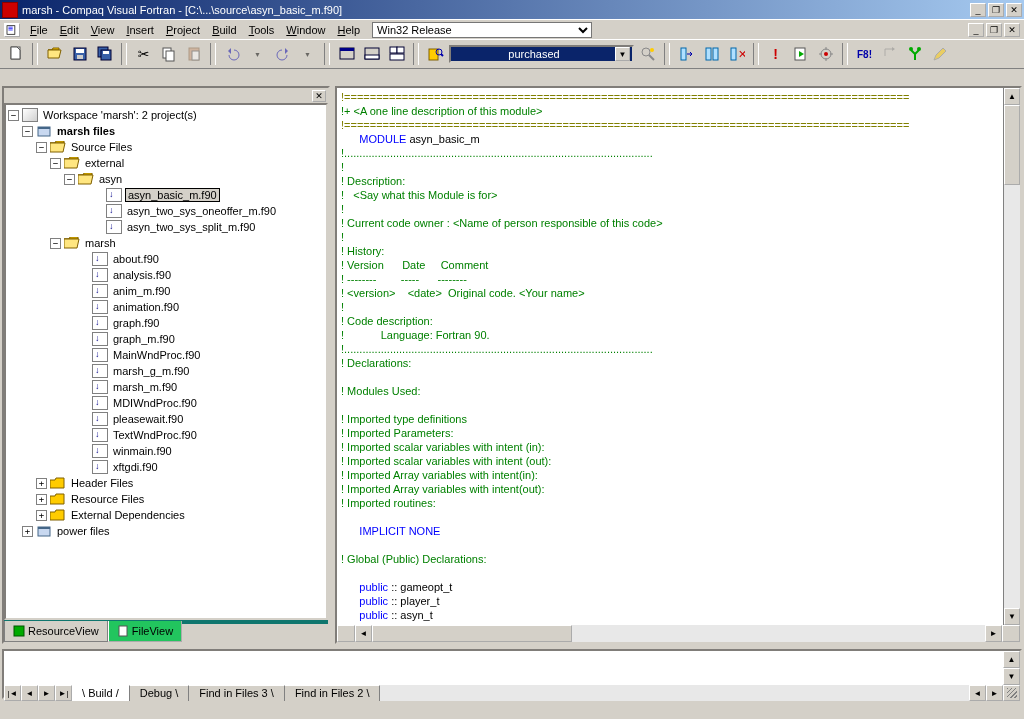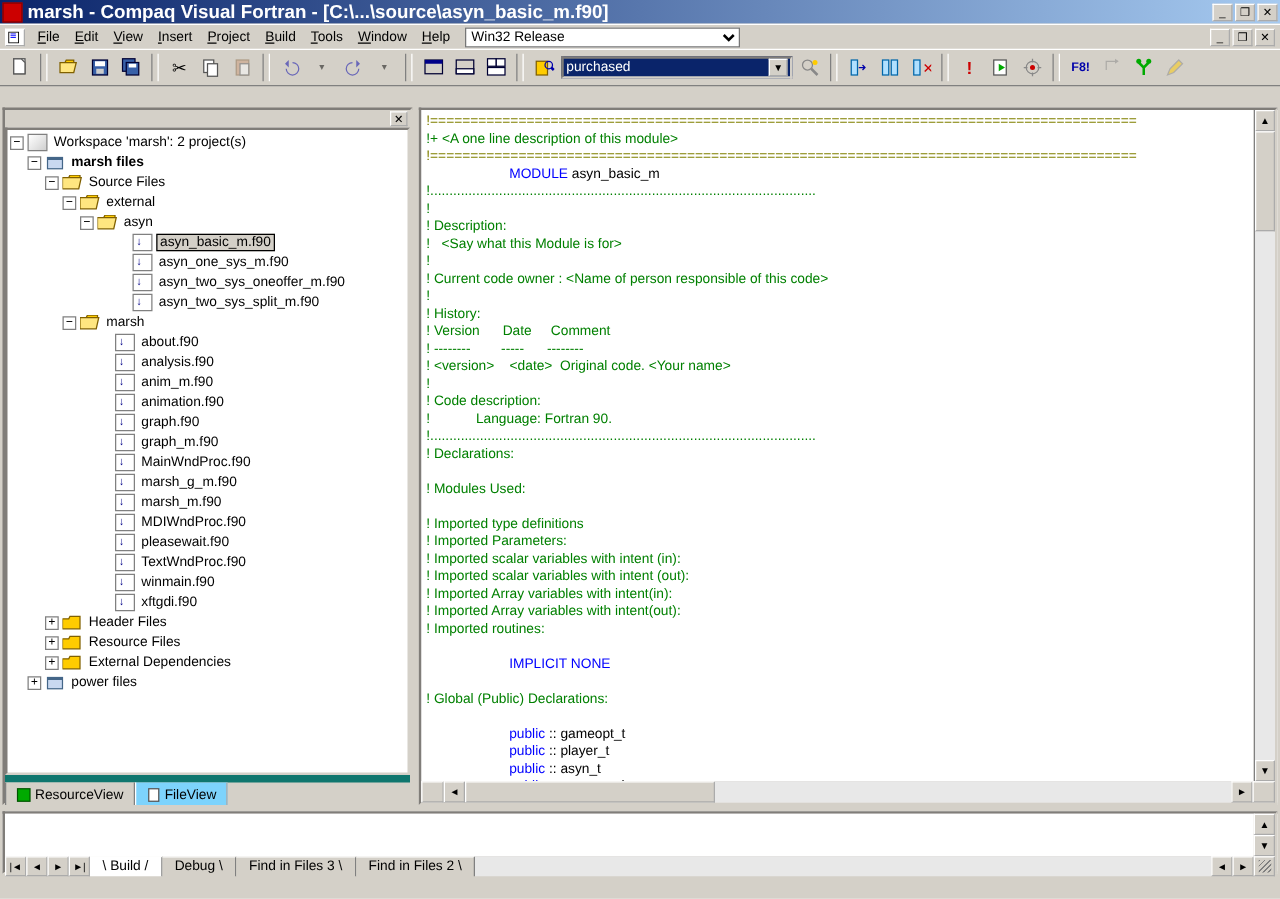--- a/index.html
+++ b/index.html
@@ -1,42 +1,42 @@
 <!DOCTYPE html>
 <html><head>
 <meta charset="utf-8">
 <style>
 * { box-sizing: border-box; margin: 0; padding: 0; font-family: "MS Sans Serif", Tahoma, Arial, sans-serif; font-size: 11px; }
 body { background: #d4d0c8; width: 1024px; height: 719px; overflow: hidden; user-select: none; }
 
 
 .titlebar { height: 19px; background: linear-gradient(to right, #0a246a, #a6caf0); color: #fff; display: flex; align-items: center; padding: 0 2px; }
 .titlebar .app-icon { width: 16px; height: 16px; margin-right: 4px; background: #c00; border: 1px solid #800; }
-.titlebar .title { font-weight: bold; font-size: 15px; flex: 1; white-space: nowrap; }
+.titlebar .title { font-weight: normal; font-size: 11px; flex: 1; white-space: nowrap; }
 .titlebar .winbtns { display: flex; }
 .titlebar .winbtn { width: 16px; height: 14px; background: #d4d0c8; border: 1px outset #fff; margin-left: 2px; display: flex; align-items: center; justify-content: center; color: #000; font-size: 9px; font-family: Arial; }
 
 
 .menubar { height: 20px; background: #d4d0c8; display: flex; align-items: center; padding: 0 4px; border-top: 1px solid #fff; }
 .menubar .mdi-icon { width: 16px; height: 14px; border: 1px outset #fff; background: #fff; margin-right: 4px; display:flex; align-items:center; justify-content:center; }
 .menubar .mdi-icon svg { width:12px; height:10px; }
 .menubar .menuitem { padding: 2px 6px; }
 .menubar .dd { margin-left: 6px; }
 .menubar select { font-size: 11px; width: 220px; background:#fff; }
 .menubar .mdibtns { margin-left:auto; display:flex; }
 .menubar .mdibtn { width: 16px; height: 14px; background: #d4d0c8; border: 1px outset #fff; margin-left: 2px; display:flex; align-items:center; justify-content:center; font-size:9px;}
 
 
 .toolbar-row { height: 30px; background: #d4d0c8; border-top: 1px solid #fff; border-bottom: 1px solid #808080; display: flex; align-items: center; padding: 0 4px; gap: 2px; }
 .toolbar-row .sep { width: 6px; height: 22px; border-left: 1px solid #808080; border-right: 1px solid #fff; margin: 0 3px; }
 .tbtn { width: 23px; height: 22px; border: 1px solid transparent; display: flex; align-items: center; justify-content: center; }
 .tbtn.disabled { opacity: 0.5; }
 .tbtn svg { width: 16px; height: 16px; }
 .toolbar-row .combo { background:#0a246a; color:#fff; width:185px; height:18px; border:2px inset #d4d0c8; display:flex; align-items:center; padding:0 2px; }
-.toolbar-row .combo span { flex:1; }
+.toolbar-row .combo span { flex:1;text-align:center; }
 .toolbar-row .combo .arrow { width:15px; height:14px; background:#d4d0c8; border:1px outset #fff; color:#000; display:flex; align-items:center; justify-content:center; font-size:8px;}
 .ic { font-size:14px; }
 
 
 .client { position: absolute; top: 86px; left: 2px; right: 2px; bottom: 20px; display: flex; flex-direction: column; }
 
 
 .main-row { flex: 1; display: flex; min-height: 0; }
 
 
@@ -51,36 +51,36 @@
 .tree .icon { width: 16px; height: 14px; display: inline-flex; align-items:center; justify-content:center; margin-right: 3px; }
 .tree .label { padding: 0 2px; }
 .tree .label.sel { border: 1px solid #000; background: #d4d0c8; }
 .tree .label.bold { font-weight: bold; }
 .folder-open svg, .folder-closed svg { width:16px; height:13px;}
 .file-ic { width:14px; height:14px; background:#fff; border:1px solid #808080; position:relative; }
 .file-ic::after { content:'↓'; position:absolute; left:2px; top:0; font-size:9px; color:#008;}
 .ws-ic { width:14px; height:12px; background:linear-gradient(135deg,#fff,#d0d0d0); border:1px solid #808080;}
 .proj-ic svg { width:14px; height:14px; }
 
-.tabs { display: flex; border-top: 6px solid #0f766e; background:#d4d0c8; height:22px; align-items:flex-start; padding-top:0;}
-.tabs .tab { padding: 3px 8px; border: 1px outset #fff; border-top:none; background: #7dd3fc; display:flex; align-items:center; gap:3px; height:21px;}
+.tabs { display: flex; border-top: 4px solid #0f766e; background:#d4d0c8; height:22px; align-items:flex-end; padding-top:0;}
+.tabs .tab { padding: 3px 8px; border: 1px outset #fff; border-top:none; background: #22c55e; display:flex; align-items:center; gap:3px; height:21px;}
 .tabs .tab.inactive { background: #d4d0c8; border:1px solid #808080; border-top:none; }
 .tabs .tab svg { width:12px; height:12px; }
 
 
 .vsplit { width: 5px; background: #d4d0c8; cursor: col-resize; }
 .hsplit { height: 5px; background: #d4d0c8; cursor: row-resize; }
 
 
 .editor-panel { flex: 1; display: flex; flex-direction: column; border: 2px inset #d4d0c8; background: #fff; min-width: 0; }
 .editor-body { flex: 1; display: flex; overflow: hidden; }
 .editor-text { flex: 1; overflow: hidden; font-family: "MS Sans Serif", Arial; font-size: 11px; padding: 2px 4px; line-height: 14px; white-space: pre; }
 .editor-text .c-yellow { color: #808000; }
 .editor-text .c-green { color: #008000; }
-.editor-text .c-blue { color: #0000ff; margin-left: 48px; }
+.editor-text .c-blue { color: #0000ff; }
 .editor-text .c-plain { color: #000; }
 .editor-scroll-v { width: 17px; background: #d4d0c8; border-left: 1px solid #808080; display:flex; flex-direction:column; }
 .editor-scroll-v .sbtn { height:17px; background:#d4d0c8; border:1px outset #fff; display:flex; align-items:center; justify-content:center; font-size:8px;}
 .editor-scroll-v .strack { flex:1; background:#e8e8e8; position:relative;}
 .editor-scroll-v .sthumb { position:absolute; top:0; left:0; right:0; height:80px; background:#d4d0c8; border:1px outset #fff;}
 .editor-hscroll { height: 17px; display: flex; background:#d4d0c8; }
 .editor-hscroll .splitbox { width:18px; border:1px outset #fff;}
 .editor-hscroll .sbtn { width:17px; background:#d4d0c8; border:1px outset #fff; display:flex; align-items:center; justify-content:center; font-size:8px;}
 .editor-hscroll .strack { flex:1; background:#e8e8e8; position:relative;}
 .editor-hscroll .sthumb { position:absolute; left:0; top:0; bottom:0; width:200px; background:#d4d0c8; border:1px outset #fff;}
@@ -359,26 +359,20 @@
                   <path d="M0 2h15l-2 9H0z" fill="#ffe680" stroke="#806000"></path>
                 </svg>
               </span>
               <span class="label">asyn</span>
             </div>
         <div class="node">
               <span class="indent" style="width:84px"></span>
               <span class="noexp"></span>
               <span class="icon file-ic"></span>
               <span class="label sel">asyn_basic_m.f90</span>
-            </div>
-        <div class="node">
-              <span class="indent" style="width:84px"></span>
-              <span class="noexp"></span>
-              <span class="icon file-ic"></span>
-              <span class="label">asyn_one_sys_m.f90</span>
             </div>
         <div class="node">
               <span class="indent" style="width:84px"></span>
               <span class="noexp"></span>
               <span class="icon file-ic"></span>
               <span class="label">asyn_two_sys_oneoffer_m.f90</span>
             </div>
         <div class="node">
               <span class="indent" style="width:84px"></span>
               <span class="noexp"></span>

